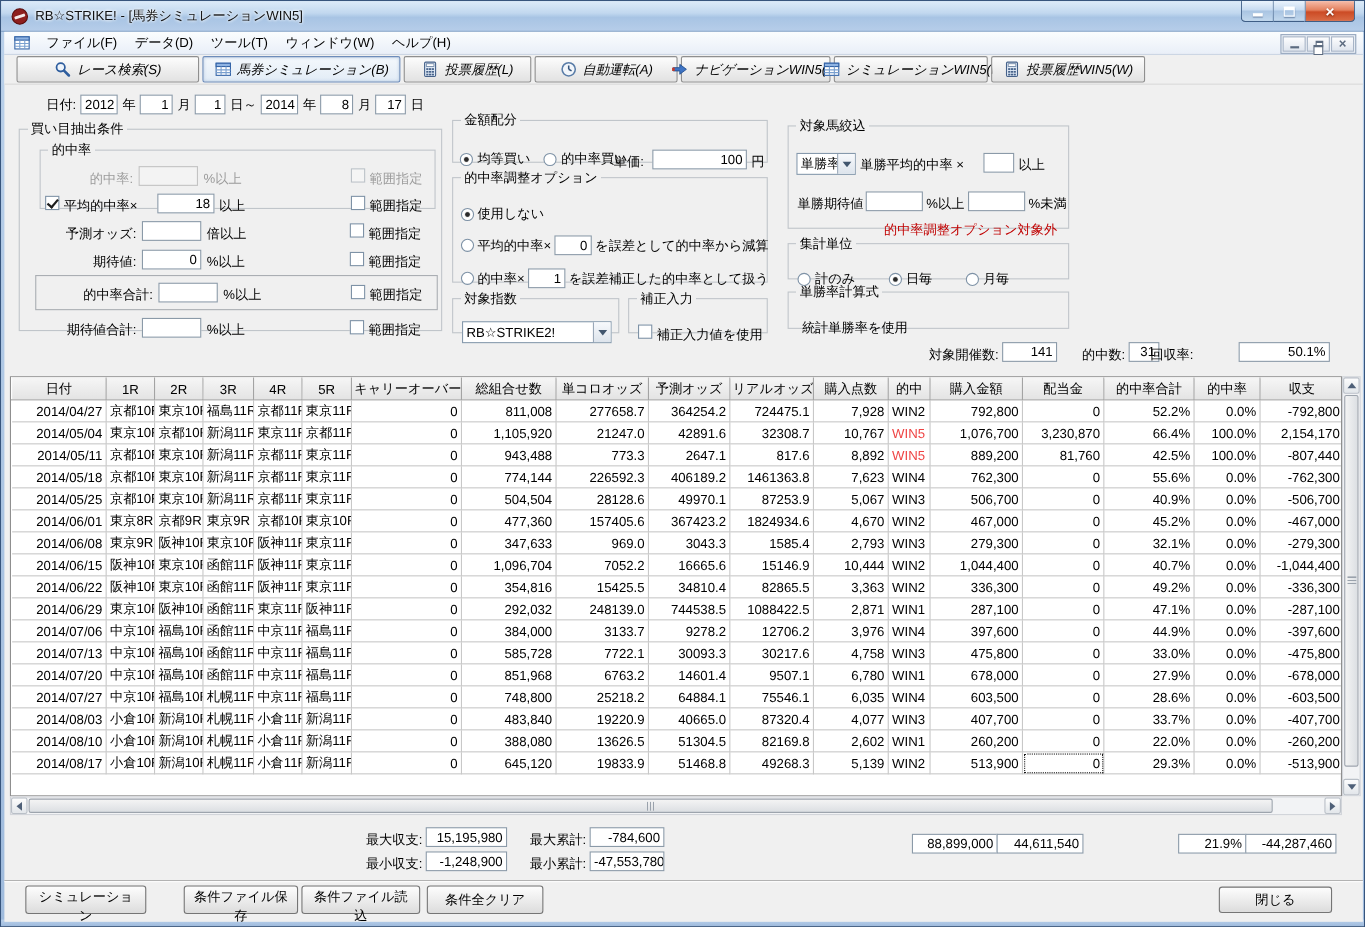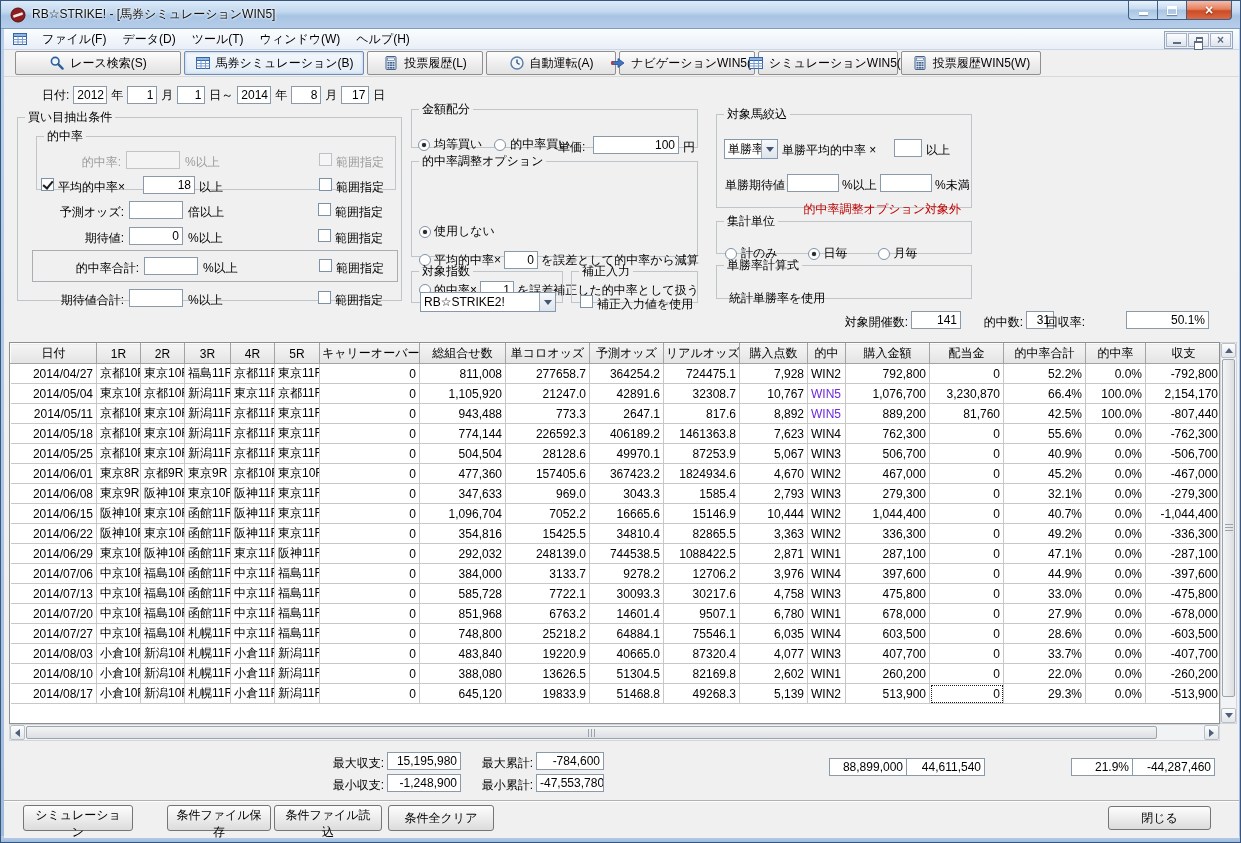--- a/index.html
+++ b/index.html
@@ -45,21 +45,21 @@
   
   .toolbar { position:absolute; left:3px; top:49px; width:1235px; height:27px; background:#f0f0f0;
     border-bottom:1px solid #d9d9d9; display:flex; align-items:center; padding-left:11px; gap:3px; }
   .tbtn { height:24px; border:1px solid #8f8f8f; border-radius:2px; background:linear-gradient(#fdfdfd,#ececec 60%,#e2e2e2);
     display:flex; align-items:center; justify-content:center; gap:5px; font-size:12px; padding:0 2px;
     font-family:inherit; cursor:default; }
   .tbtn.active { border-color:#6d8cba; box-shadow:inset 0 0 3px #aec4de; background:linear-gradient(#f4f8fc,#e2ecf6); }
   .tbtn:nth-child(1){width:166px}.tbtn:nth-child(2){width:180px}.tbtn:nth-child(3){width:116px}
   .tbtn:nth-child(4){width:130px}.tbtn:nth-child(5){width:136px}.tbtn:nth-child(6){width:140px}.tbtn:nth-child(7){width:140px}
   .ticon { width:16px; height:16px; flex:none; }
-  .tlabel { white-space:nowrap; }
+  .tlabel { white-space:nowrap;font-style:italic; }
   
   .lbl { position:absolute; white-space:nowrap; }
   .lbl.r { text-align:right; }
   .lbl.dis, .dis-text { color:#9b9b9b; }
   .tb { position:absolute; background:#fff; border:1px solid #8b9aa8; height:18px; line-height:16px;
     text-align:right; padding:0 3px; white-space:nowrap; overflow:hidden; }
   .tb.dis { background:#f3f3f3; border-color:#c3c3c3; color:#9b9b9b; }
   .tb.inline { position:static; display:inline-block; width:34px; flex:none; }
   .tb.flow { position:static; display:inline-block; }
   .cb { position:absolute; width:13px; height:13px; background:#fff; border:1px solid #7e92a6; }
@@ -72,31 +72,31 @@
   .gb { position:absolute; border:1px solid #c0c5ca; margin:0; padding:0; background:transparent; }
   .gb legend { margin-left:7px; padding:0 3px; font-size:12px; }
   .boxline { position:absolute; border:1px solid #aaaeb3; }
   .combo { position:absolute; background:#fff; border:1px solid #8699ac; display:flex; align-items:stretch; }
   .combo .ctext { flex:1; padding:1px 3px; overflow:hidden; white-space:nowrap; line-height:16px; }
   .combo .cbtn { width:16px; flex:none; background:linear-gradient(#f7f9fc,#dde4ec); border-left:1px solid #9aa8b8; display:flex; align-items:center; justify-content:center; }
   .combo .cbtn::after { content:''; border:4px solid transparent; border-top:5px solid #41566e; margin-top:5px; }
   .red-note { position:absolute; color:#c00000; white-space:nowrap;padding-left:40px; }
   .date-row { position:absolute; left:14px; top:85px; display:flex; align-items:center; gap:4px;margin-left:27px; }
   .date-row .lbl { position:static; }
-  .adj-row { position:absolute; left:7px; display:flex; align-items:center; gap:3px; white-space:nowrap;margin-top:37px; }
+  .adj-row { position:absolute; left:7px; display:flex; align-items:center; gap:3px; white-space:nowrap; }
   .gb div.adj-row:nth-of-type(1){top:16px}.gb div.adj-row:nth-of-type(2){top:44px}.gb div.adj-row:nth-of-type(3){top:74px}
   
   .grid-area { position:absolute; left:8px; top:341px; width:1228px; height:399px; }
   .grid-viewport { position:absolute; left:0; top:0; right:17px; bottom:17px; background:#fff; border:1px solid #8f8f8f; overflow:hidden; }
   table.grid { border-collapse:collapse; table-layout:fixed; font-size:12px; }
   table.grid th { height:20px; font-weight:normal; background:linear-gradient(#f5f5f5,#e3e3e3);
     border:1px solid #a3a3a3; border-top-color:#fdfdfd; border-left-color:#fdfdfd; padding:0 2px; white-space:nowrap; overflow:hidden; text-align:center; }
   table.grid td { height:20px; border-right:1px solid #c8c8c8; border-bottom:1px solid #c8c8c8; padding:0 3px; white-space:nowrap; overflow:hidden; background:#fff; }
   td.c{text-align:right} td.l{text-align:left} td.r{text-align:right}
-  td.red{color:#6d28d9}
+  td.red{color:#ef4444}
   td.focus{outline:1px dotted #1a1a1a; outline-offset:-2px;}
   
   .vscroll { position:absolute; right:0; top:0; width:17px; bottom:17px; background:#f2f3f5; border:1px solid #d2d5da; }
   .hscroll { position:absolute; left:0; bottom:0; height:17px; right:17px; background:#f2f3f5; border:1px solid #d2d5da; }
   .scroll-corner { position:absolute; right:0; bottom:0; width:17px; height:17px; background:#f0f0f0; }
   .sb-btn { position:absolute; width:15px; height:15px; background:linear-gradient(#fdfdfd,#e2e6ea); border:1px solid #b9bfc7; border-radius:2px; display:flex; align-items:center; justify-content:center; }
   .sb-btn.up{top:0; left:0;} .sb-btn.down{bottom:0; left:0;} .sb-btn.left{left:0; top:0;} .sb-btn.right{right:0; top:0;}
   .sb-btn.up::after{content:''; border:4px solid transparent; border-bottom:5px solid #4f6078; margin-top:-4px;}
   .sb-btn.down::after{content:''; border:4px solid transparent; border-top:5px solid #4f6078; margin-bottom:-4px;}
   .sb-btn.left::after{content:''; border:4px solid transparent; border-right:5px solid #4f6078; margin-left:-4px;}

